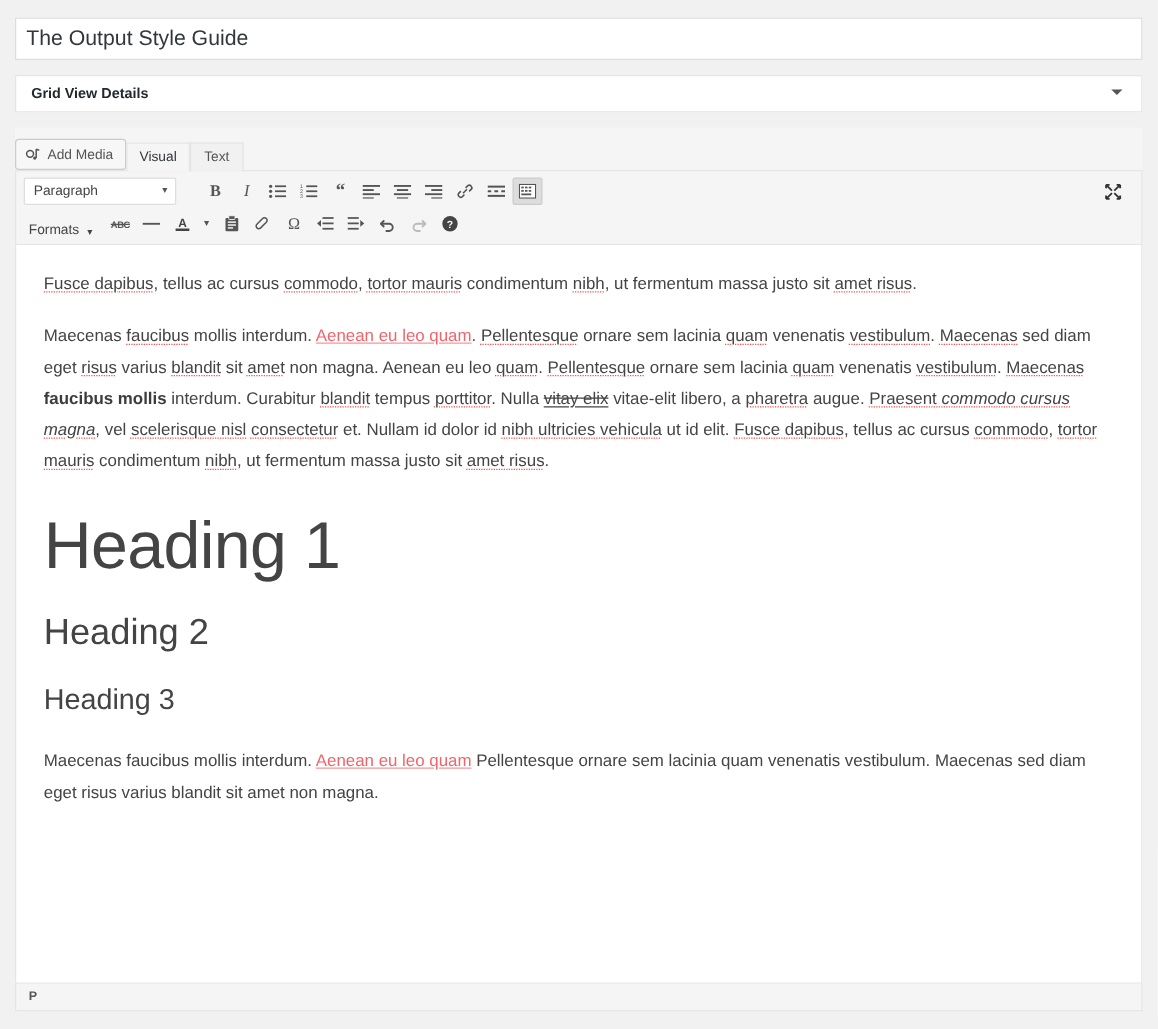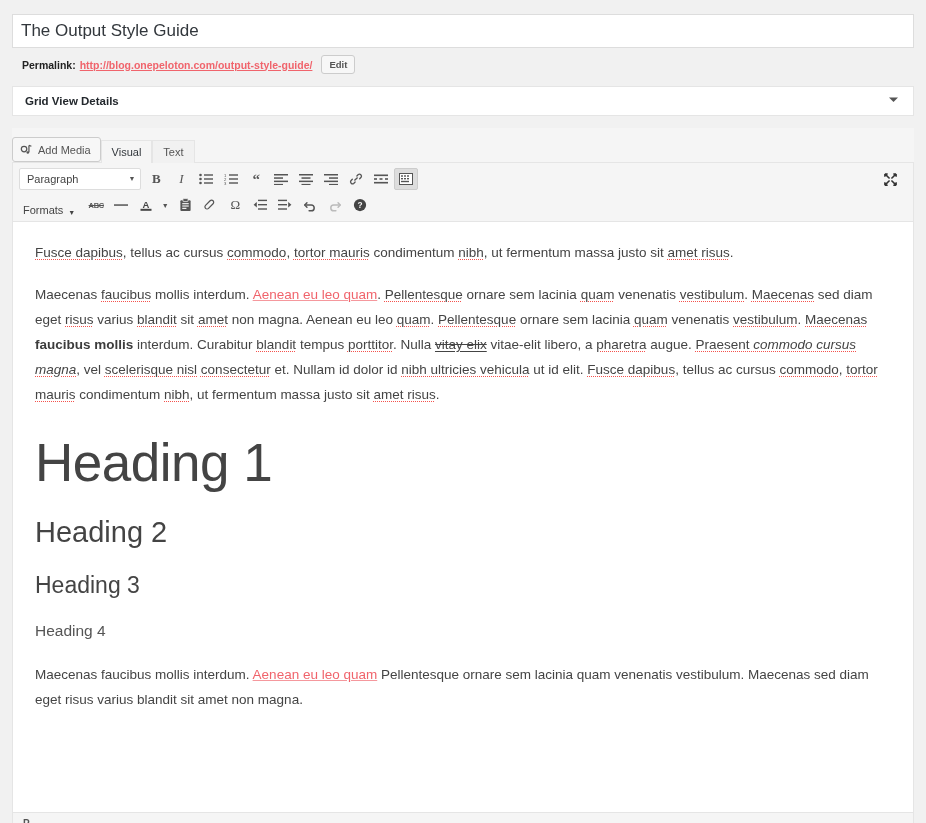--- a/index.html
+++ b/index.html
@@ -107,21 +107,21 @@
     cursor: pointer; color: #555; font-size: 12px;
   }
   .btn.pressed { background: #ddd; border-color: #ccc; }
   .btn.disabled { color: #bbb; cursor: default; }
   .btn svg { display: block; }
 
   .select-box {
     display: inline-flex; align-items: center; justify-content: space-between;
     background: #fff; border: 1px solid #ddd; border-radius: 2px;
     height: 22px; min-width: 88px; padding: 0 5px 0 7px;
-    font-size: 11px; color: #444; cursor: pointer; margin-right: 2px; gap: 42px;
+    font-size: 11px; color: #444; cursor: pointer; margin-right: 18px; gap: 42px;
   }
   .select-box .caret { font-size: 7px; margin-left: 8px; color: #555; }
   .fmt-menu {
     display: inline-flex; align-items: flex-end;
     font-size: 11px; color: #444; cursor: pointer;
     padding: 0 4px 0 4px; height: 22px; margin-right: 4px;
   }
   .fmt-menu .caret { font-size: 7px; margin-left: 5px; }
 
   .split-btn { display: inline-flex; align-items: center; }
@@ -184,25 +184,20 @@
 </style>
 </head>
 <body>
 
 <div class="page">
 
   <div class="title-wrap">
     <input class="title-input" type="text" value="The Output Style Guide" style="">
   </div>
 
-  <div class="permalink-row">
-    <span class="permalink-label">Permalink:</span>
-    <a class="permalink-link" href="#">http://blog.onepeloton.com/output-style-guide/</a>
-    <span class="edit-btn">Edit</span>
-  </div>
 
   <div class="metabox">
     <span class="metabox-title">Grid View Details</span>
     <span class="metabox-toggle">
       <svg width="11" height="8" viewBox="0 0 11 8">
           <path d="M1 1.5 L5.5 6 L10 1.5 Z" fill="#555"></path>
         </svg>
     </span>
   </div>
 
@@ -411,21 +406,20 @@
 
     <div class="content">
 
       <p><span class="sp">Fusce dapibus</span><span>, tellus ac cursus </span><span class="sp">commodo</span><span>, </span><span class="sp">tortor mauris</span><span> condimentum </span><span class="sp">nibh</span><span>, ut fermentum massa justo sit </span><span class="sp">amet risus</span><span>.</span></p>
 
       <p><span>Maecenas </span><span class="sp">faucibus</span><span> mollis interdum. </span><a class="inline-link" href="#">Aenean eu leo quam</a><span>. </span><span class="sp">Pellentesque</span><span> ornare sem lacinia </span><span class="sp">quam</span><span> venenatis </span><span class="sp">vestibulum</span><span>. </span><span class="sp">Maecenas</span><span> sed diam eget </span><span class="sp">risus</span><span> varius </span><span class="sp">blandit</span><span> sit </span><span class="sp">amet</span><span> non magna. Aenean eu leo </span><span class="sp">quam</span><span>. </span><span class="sp">Pellentesque</span><span> ornare sem lacinia </span><span class="sp">quam</span><span> venenatis </span><span class="sp">vestibulum</span><span>. </span><span class="sp">Maecenas</span><span> </span><b>faucibus mollis</b><span> interdum. Curabitur </span><span class="sp">blandit</span><span> tempus </span><span class="sp">porttitor</span><span>. Nulla </span><span class="strike sp">vitay elix</span><span> vitae-elit libero, a </span><span class="sp">pharetra</span><span> augue. </span><span class="sp">Praesent </span><i class="sp">commodo cursus magna</i><span>, vel </span><span class="sp">scelerisque nisl</span><span> </span><span class="sp">consectetur</span><span> et. Nullam id dolor id </span><span class="sp">nibh ultricies vehicula</span><span> ut id elit. </span><span class="sp">Fusce dapibus</span><span>, tellus ac cursus </span><span class="sp">commodo</span><span>, </span><span class="sp">tortor mauris</span><span> condimentum </span><span class="sp">nibh</span><span>, ut fermentum massa justo sit </span><span class="sp">amet risus</span><span>.</span></p>
 
       <h1 class="c-h1">Heading 1</h1>
       <h2 class="c-h2">Heading 2</h2>
       <h3 class="c-h3">Heading 3</h3>
-      <h4 class="c-h4">Heading 4</h4>
 
       <p class="tight"><span>Maecenas faucibus mollis interdum. </span><a class="inline-link" href="#">Aenean eu leo quam</a><span> Pellentesque ornare sem lacinia quam venenatis vestibulum. Maecenas sed diam eget risus varius blandit sit amet non magna.</span></p>
     </div>
 
     <div class="statusbar">
       <span>P</span>
     </div>
   </div>
 </div>
 

